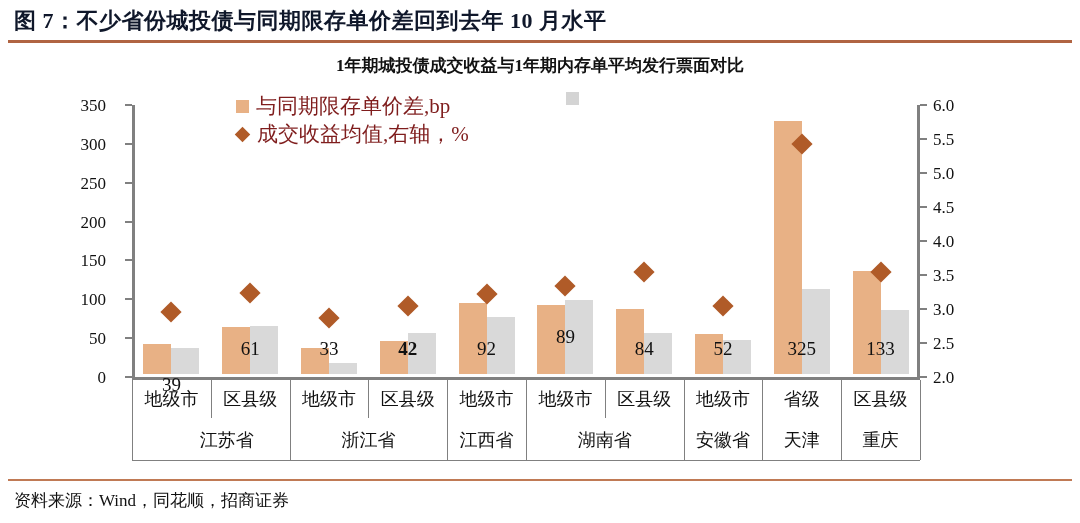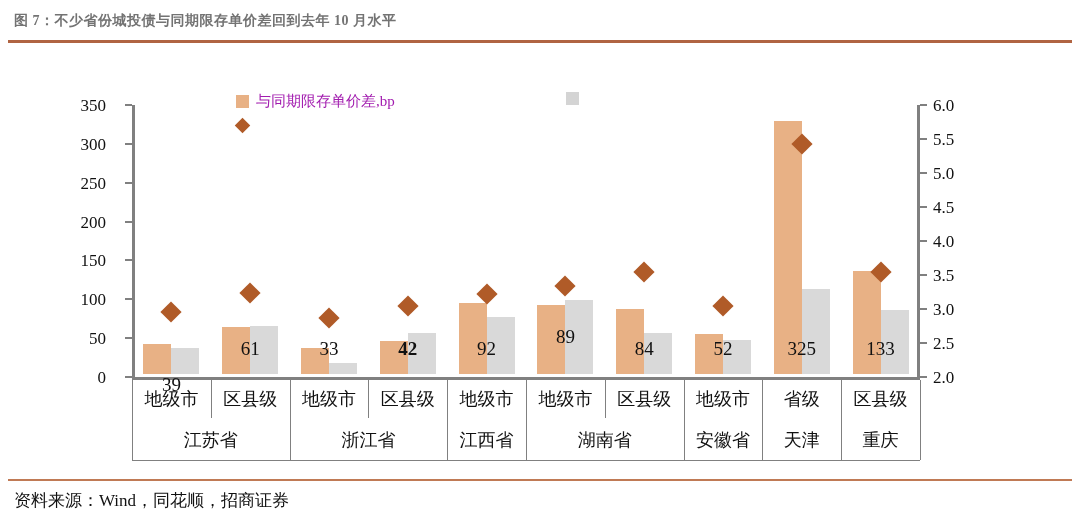--- a/index.html
+++ b/index.html
@@ -27,23 +27,23 @@
     width: 1080px;
     height: 42px;
     box-sizing: border-box;
     padding-left: 14px;
     display: flex;
     align-items: center;
   }
   .fig-title {
     font-family: "Liberation Serif", "DejaVu Serif", serif;
     font-weight: bold;
-    font-size: 14px;
+    font-size: 22px;
     letter-spacing: 0.5px;
-    color: #737373;
+    color: #0f172a;
     white-space: nowrap;
   }
   .header-rule {
     position: absolute;
     left: 8px; top: 40px;
     width: 1064px;
     height: 3px;
     background: #B06442;
   }
 
@@ -89,22 +89,22 @@
   .swatch.orange { background: #E8B185; }
   .swatch.gray   { background: #D4D4D4; }
   .swatch.diamond {
     width: 11px; height: 11px;
     background: #B05B28;
     transform: rotate(45deg);
     margin-right: 9px;
     margin-left: 1px;
   }
   .legend-label {
-    font-size: 15px;
-    color: #a21caf;
+    font-size: 21px;
+    color: #7f1d1d;
   }
 
   
   .plot {
     position: absolute;
     left: 132px; top: 61px;
     width: 788px;
     height: 272px;
   }
   .axis-line {
@@ -217,31 +217,33 @@
 
 <div class="page">
 
   <div class="fig-header">
     <div class="fig-title">图 7：不少省份城投债与同期限存单价差回到去年 10 月水平</div>
   </div>
   <div class="header-rule"></div>
 
   <div class="chart-area">
 
+    <div class="chart-title">1年期城投债成交收益与1年期内存单平均发行票面对比</div>
 
     <div class="legend">
       <div class="legend-row r1a">
         <span class="swatch orange"></span>
         <span class="legend-label">与同期限存单价差,bp</span>
       </div>
       <div class="legend-row r1b">
         <span class="swatch gray"></span>
       </div>
       <div class="legend-row r2">
         <span class="swatch diamond"></span>
+        <span class="legend-label">成交收益均值,右轴，%</span>
       </div>
     </div>
 
     <div class="plot">
       <div class="axis-line axis-left"></div>
       <div class="axis-line axis-right"></div>
       <div class="axis-line axis-bottom"></div>
       <div id="left-ticks">
           <div class="tick left" style="top: 271px;"></div>
           <div class="ylabel left" style="top: 272px;">0</div>
@@ -333,21 +335,21 @@
           <div class="cat-cell" style="left: 157.6px; width: 78.8px;">地级市</div>
           <div class="cat-cell" style="left: 236.4px; width: 78.8px;">区县级</div>
           <div class="cat-cell" style="left: 315.2px; width: 78.8px;">地级市</div>
           <div class="cat-cell" style="left: 394px; width: 78.8px;">地级市</div>
           <div class="cat-cell" style="left: 472.8px; width: 78.8px;">区县级</div>
           <div class="cat-cell" style="left: 551.6px; width: 78.8px;">地级市</div>
           <div class="cat-cell" style="left: 630.4px; width: 78.8px;">省级</div>
           <div class="cat-cell" style="left: 709.2px; width: 78.8px;">区县级</div>
         </div>
       <div id="grp-cells">
-          <div class="grp-cell" style="left: 0px; width: 157.6px;">江苏省</div>
+          <div class="grp-cell" style="left: 16px; width: 157.6px;">江苏省</div>
           <div class="grp-cell" style="left: 157.6px; width: 157.6px;">浙江省</div>
           <div class="grp-cell" style="left: 315.2px; width: 78.8px;">江西省</div>
           <div class="grp-cell" style="left: 394px; width: 157.6px;">湖南省</div>
           <div class="grp-cell" style="left: 551.6px; width: 78.8px;">安徽省</div>
           <div class="grp-cell" style="left: 630.4px; width: 78.8px;">天津</div>
           <div class="grp-cell" style="left: 709.2px; width: 78.8px;">重庆</div>
         </div>
       <div id="cat-seps">
           <div class="vsep" style="left: 0px; top: 0px; height: 38px;"></div>
           <div class="vsep" style="left: 78.8px; top: 0px; height: 38px;"></div>

